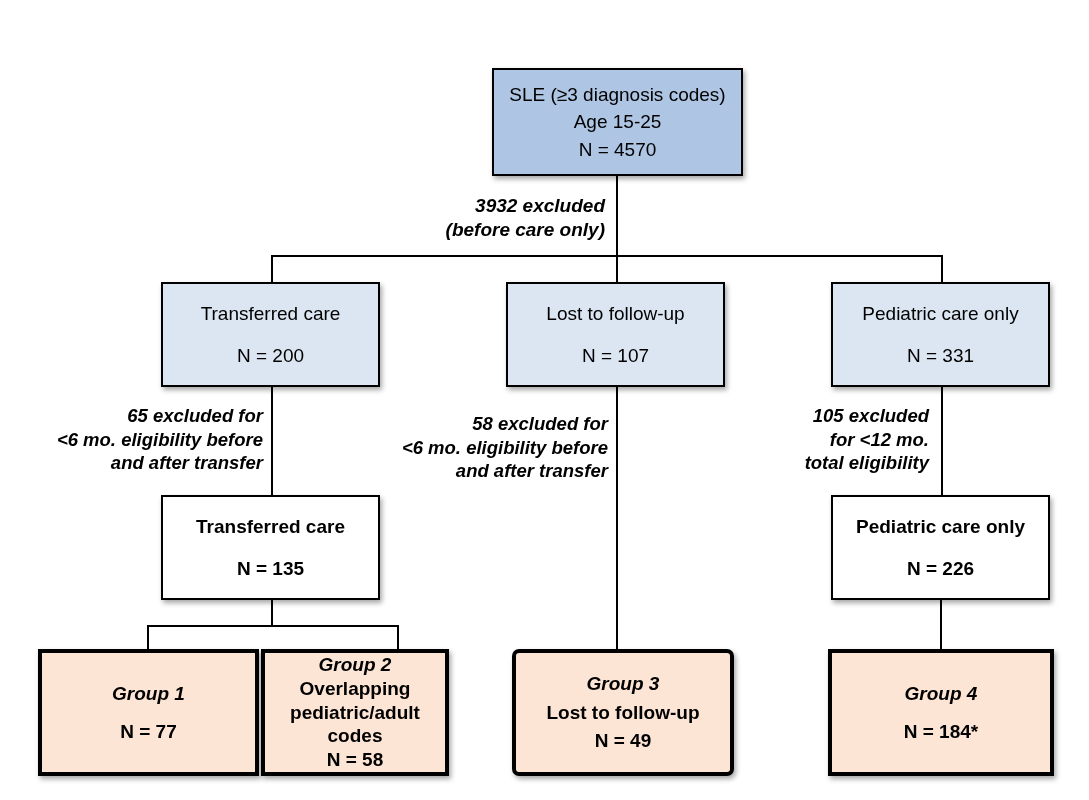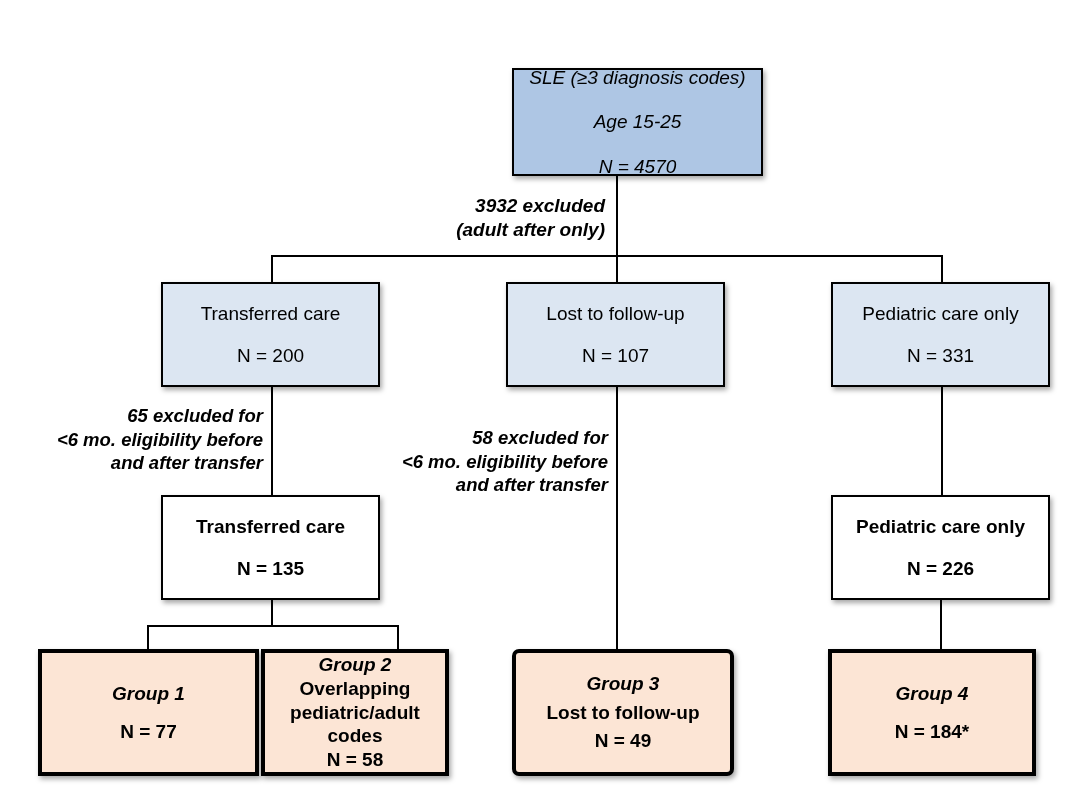--- a/index.html
+++ b/index.html
@@ -37,25 +37,24 @@
     flex-direction:column;
     align-items:center;
     justify-content:center;
     text-align:center;
     color:#000;
     font-size:19px;
     line-height:1.35;
     box-shadow:2px 3px 5px rgba(0,0,0,0.35);
   }
   .node.root{
-    left:512px;top:68px;width:251px;height:108px;
+    left:492px;top:68px;width:251px;height:108px;
     background:var(--root-fill);
     border:2.5px solid var(--line-color);
-    gap:19px;
-    font-style:italic;
+    gap:2px;
   }
   .node.level1{
     background:var(--level1-fill);
     border:2.5px solid var(--line-color);
     top:282px;width:219px;height:105px;
     gap:16px;
   }
   .node.subset{
     background:var(--subset-fill);
     border:2.5px solid var(--line-color);
@@ -108,45 +107,50 @@
   <div class="conn" style="left:940px;top:599px;width:2px;height:51px;"></div>
 
   <div class="node root">
     <span>SLE (≥3  diagnosis codes)</span>
     <span>Age 15-25</span>
     <span>N = 4570</span>
   </div>
 
   <div class="note" style="right:484px;top:194px;font-size:19px;margin-left:16px;">
     <div>3932 excluded</div>
-    <div>(adult after only)</div>
+    <div>(before care only)</div>
   </div>
 
   <div class="node level1" style="left:161px;">
     <span>Transferred care</span>
     <span>N = 200</span>
   </div>
   <div class="node level1" style="left:506px;">
     <span>Lost to follow-up</span>
     <span>N = 107</span>
   </div>
   <div class="node level1" style="left:831px;">
     <span>Pediatric care only</span>
     <span>N = 331</span>
   </div>
 
   <div class="note" style="right:826px;top:404px;width:260px;">
     <div>65 excluded for</div>
     <div>&lt;6 mo. eligibility before</div>
     <div>and after transfer</div>
   </div>
-  <div class="note" style="right:481px;top:426px;width:260px;">
+  <div class="note" style="right:481px;top:412px;width:260px;">
     <div>58 excluded for</div>
     <div>&lt;6 mo. eligibility before</div>
     <div>and after transfer</div>
+  </div>
+  <div class="note" style="right:160px;top:404px;width:200px;">
+    <div>105 excluded</div>
+    <div>for &lt;12 mo.</div>
+    <div>total eligibility</div>
   </div>
 
   <div class="node subset" style="left:161px;">
     <span>Transferred care</span>
     <span>N = 135</span>
   </div>
   <div class="node subset" style="left:831px;">
     <span>Pediatric care only</span>
     <span>N = 226</span>
   </div>
@@ -158,18 +162,18 @@
   <div class="node group" style="left:261px;width:188px;justify-content:center;">
     <span class="group-name">Group 2</span>
     <span>Overlapping pediatric/adult codes</span>
     <span>N = 58</span>
   </div>
   <div class="node group" style="left:512px;width:222px;border-radius:7px;">
     <span class="group-name">Group 3</span>
     <span>Lost to follow-up</span>
     <span>N = 49</span>
   </div>
-  <div class="node group" style="left:828px;width:208px;">
+  <div class="node group" style="left:828px;width:226px;">
     <span class="group-name">Group 4</span>
     <span>N = 184*</span>
   </div>
 
 </div>
 
 </body></html>

